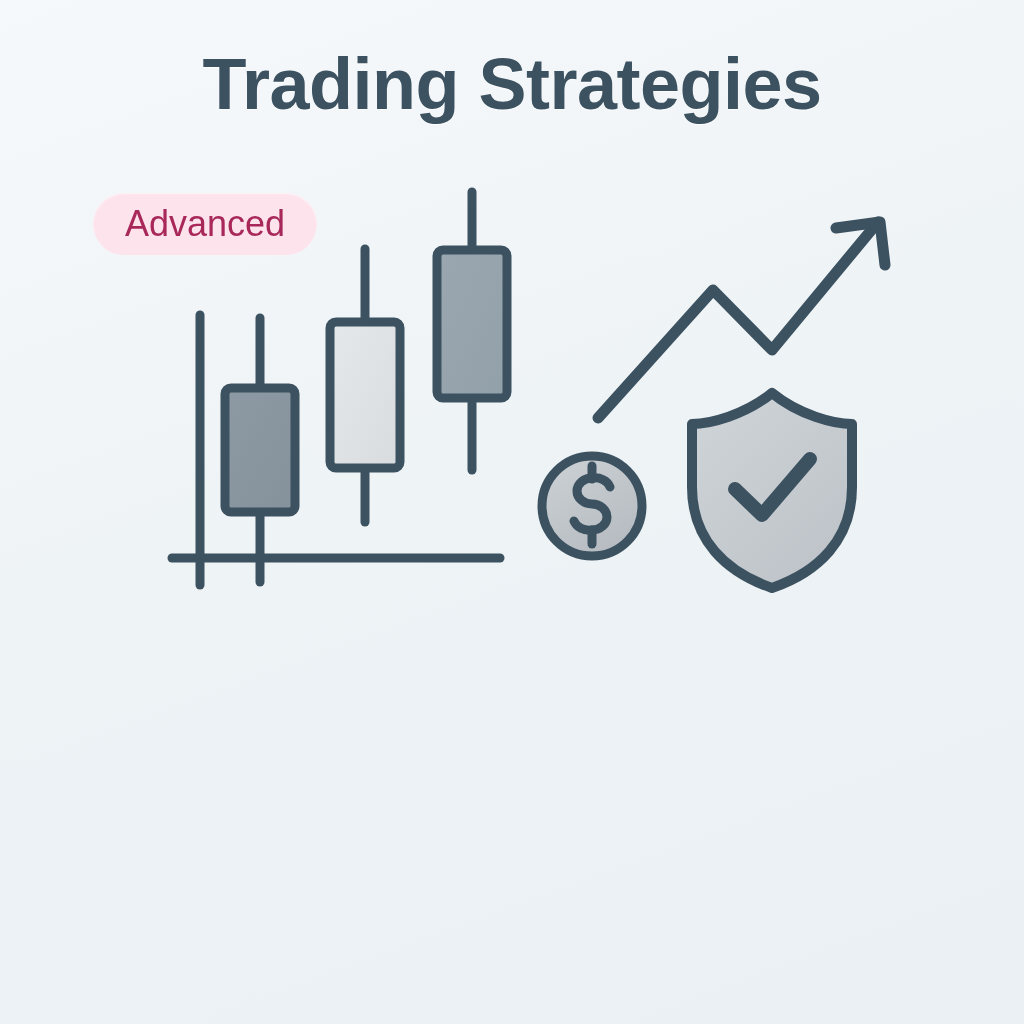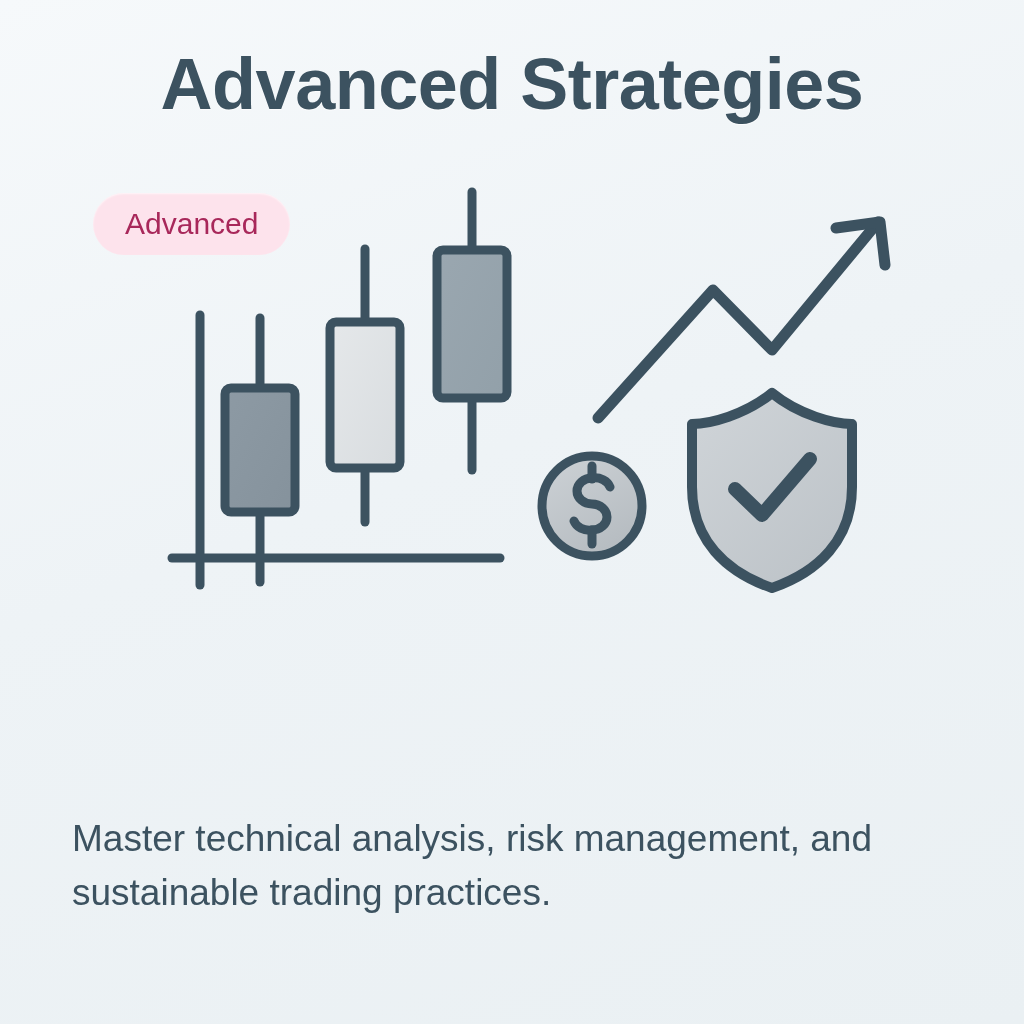--- a/index.html
+++ b/index.html
@@ -41,21 +41,21 @@
     position: absolute;
     left: 93px;
     top: 193px;
     height: 62px;
     padding: 0 32px;
     display: flex;
     align-items: center;
     justify-content: center;
     background: #fde3ec;
     border-radius: 31px;
-    font-size: 30px;
+    font-size: 36px;
     color: #a8285a;
     box-shadow: 0 1px 2px rgba(255,255,255,0.7) inset;
     white-space: nowrap;
   }
 
   
   #illustration {
     position: absolute;
     left: 0;
     top: 0;
@@ -84,21 +84,21 @@
     font-size: 37px;
     line-height: 1.45;
     color: #3c5260;
   }
 </style>
 </head>
 <body>
 
 <div id="card">
 
-  <div id="title">Advanced Strategies</div>
+  <div id="title">Trading Strategies</div>
 
   <div id="badge">
     <span>Advanced</span>
   </div>
 
   <svg id="illustration" viewBox="0 0 1024 1024">
 
     <defs>
       <linearGradient id="gradCoin" x1="0" y1="0" x2="0.6" y2="1">
         <stop offset="0%" stop-color="#cdd2d6"></stop>
@@ -164,15 +164,14 @@
                C 692 540 726 572 772 588
                C 818 572 852 540 852 487
                L 852 424
                C 834 424 799 415 772 393 Z" fill="url(#gradShield)" stroke="#3c5260" stroke-width="10" stroke-linejoin="round"></path>
       <polyline points="735,489 762,515 810,459" fill="none" stroke="#3c5260" stroke-width="14" stroke-linecap="round" stroke-linejoin="round"></polyline>
     </g>
 
   </svg>
 
 
-  <div id="description">Master technical analysis, risk management, and sustainable trading practices.</div>
 
 </div>
 
 </body></html>

